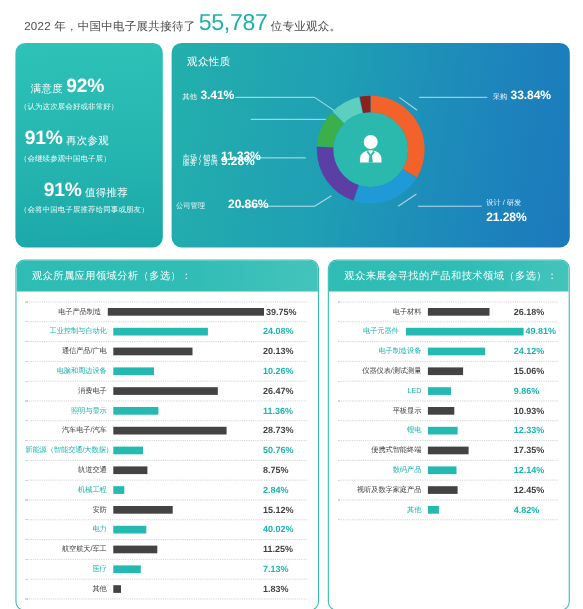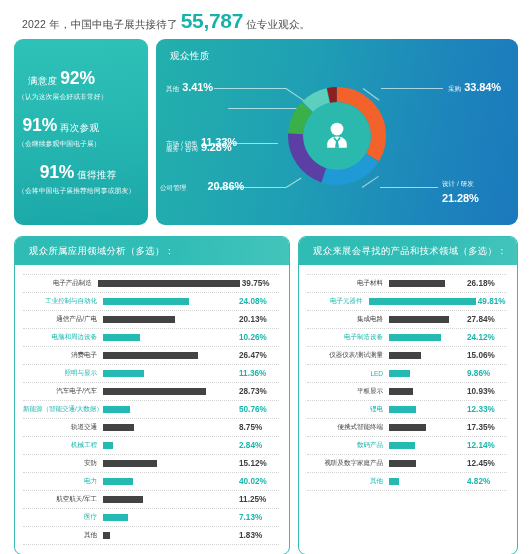--- a/index.html
+++ b/index.html
@@ -22,21 +22,21 @@
     align-items: baseline;
     white-space: nowrap;
   }
   .headline .txt {
     font-size: 10.5px;
     color: #4a4a4a;
     letter-spacing: .2px;
   }
   .headline .bignum {
     font-size: 21px;
-    font-weight: bold;
+    font-weight: normal;
     color: #17b3ab;
     letter-spacing: -.3px;
     margin: 0 3px;
   }
 
   
   .top-row {
     display: flex;
     gap: 8px;
     padding: 6px 12px 0 14px;
@@ -413,27 +413,20 @@
           <div class="bar-value dark">26.18%</div>
         </div>
         <div class="bar-row">
           <div class="bar-label teal">电子元器件</div>
           <div class="bar-track">
             <div class="bar-fill teal" style="width: 107.283px;"></div>
           </div>
           <div class="bar-value teal">49.81%</div>
         </div>
         <div class="bar-row">
-          <div class="bar-label dark">集成电路</div>
-          <div class="bar-track">
-            <div class="bar-fill dark" style="width: 59.9631px;"></div>
-          </div>
-          <div class="bar-value dark">27.84%</div>
-        </div>
-        <div class="bar-row">
           <div class="bar-label teal">电子制造设备</div>
           <div class="bar-track">
             <div class="bar-fill teal" style="width: 51.9508px;"></div>
           </div>
           <div class="bar-value teal">24.12%</div>
         </div>
         <div class="bar-row">
           <div class="bar-label dark">仪器仪表/测试测量</div>
           <div class="bar-track">
             <div class="bar-fill dark" style="width: 32.4369px;"></div>

